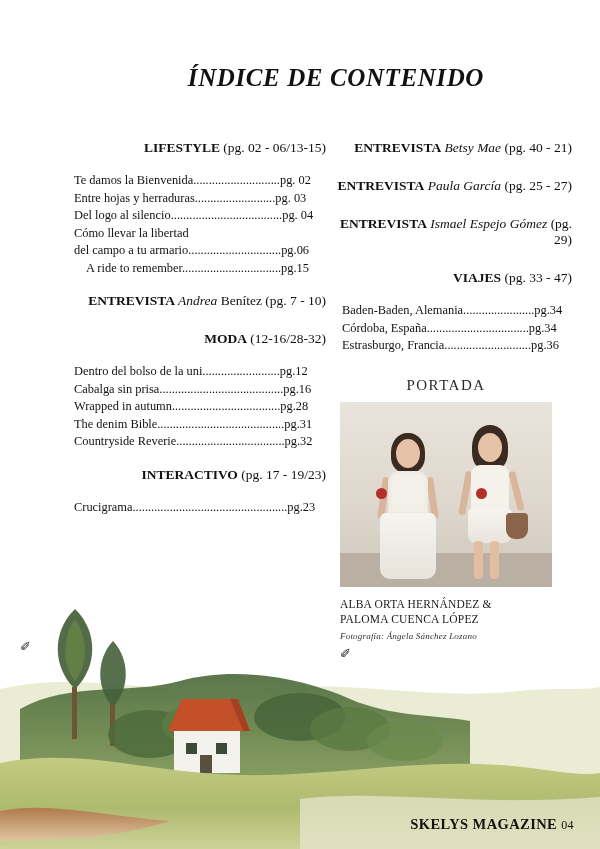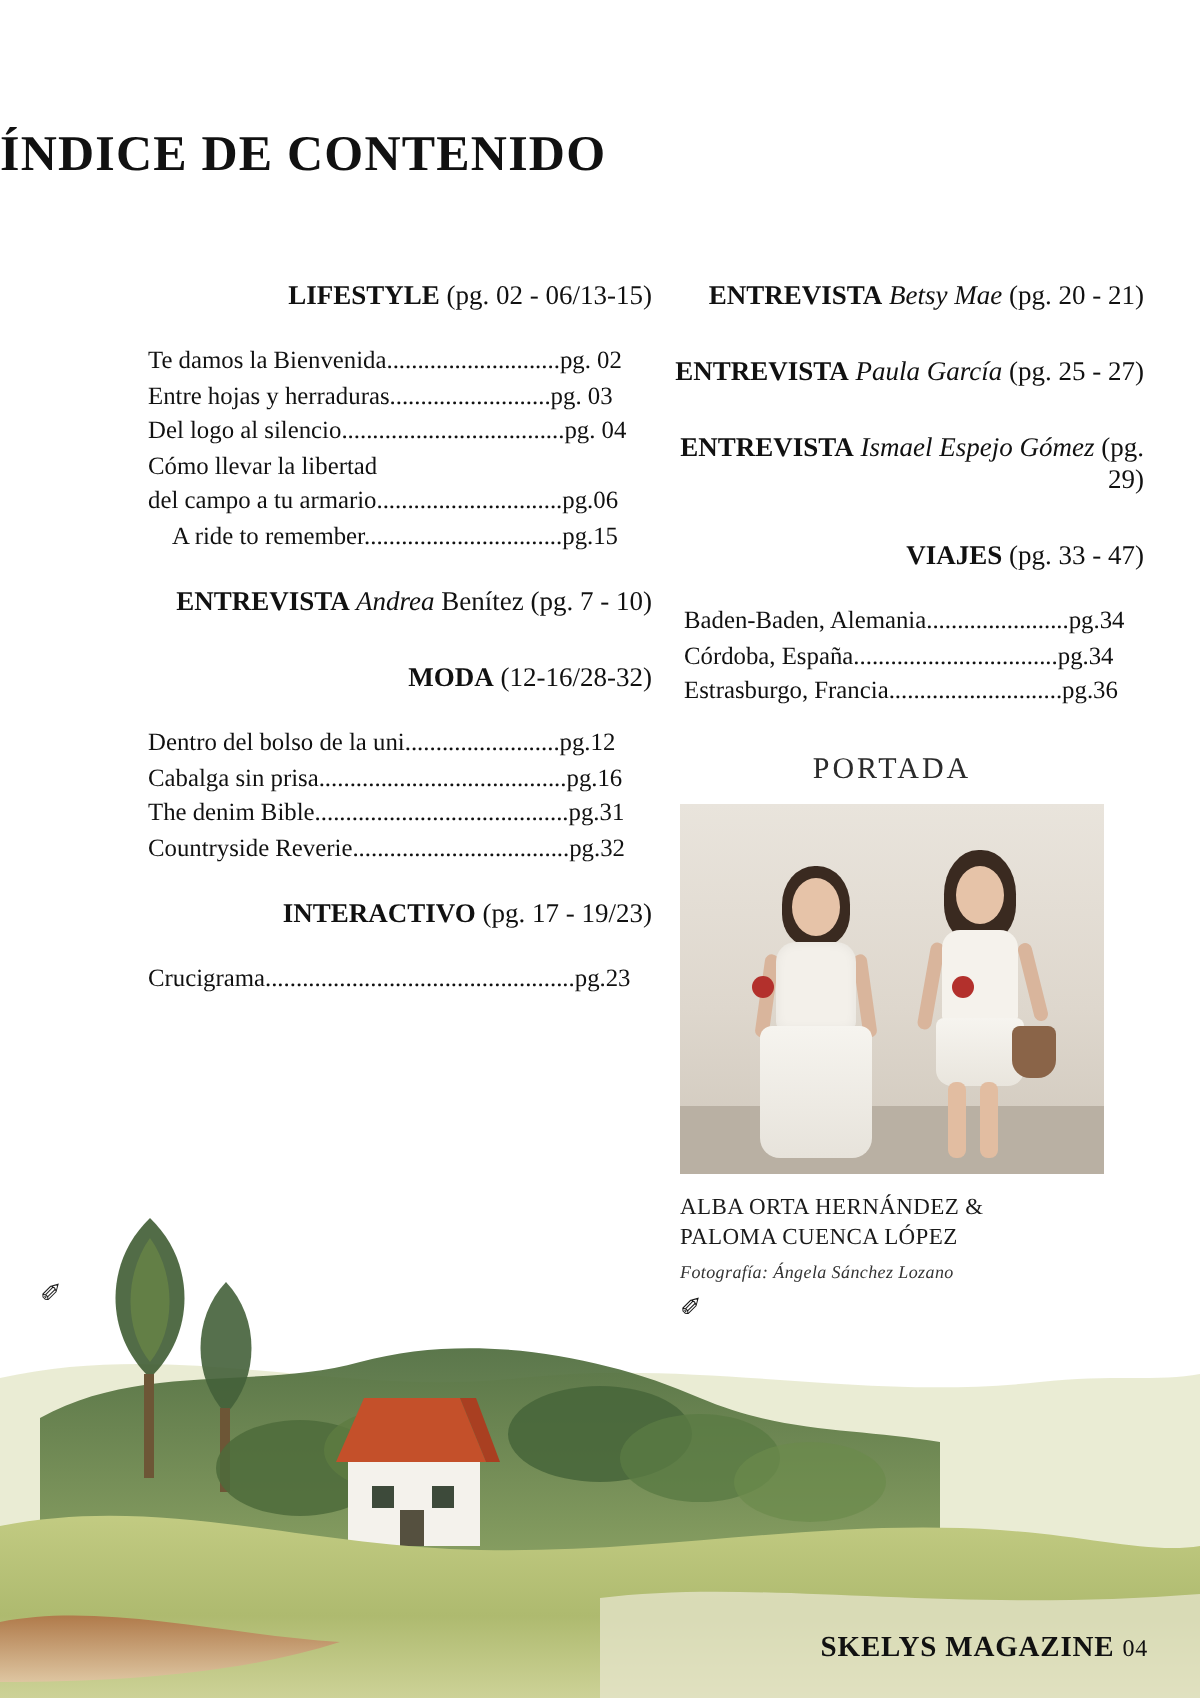--- a/index.html
+++ b/index.html
@@ -13,25 +13,26 @@
     color: #111111;
     overflow: hidden;
   }
 
   
   .page-title {
     position: absolute;
     top: 64px;
     left: 0;
     width: 484px;
-    text-align: left;
+    text-align: right;
     font-family: "Liberation Serif", serif;
     font-weight: bold;
     font-size: 25px;
     letter-spacing: 0.6px;
+    font-style: italic;
   }
 
   
   .col-left {
     position: absolute;
     top: 140px;
     left: 58px;
     width: 268px;
   }
   .col-right {
@@ -239,39 +240,40 @@
 
   <div class="section-head right">
     <span class="bold">MODA</span><span> (12-16/28-32)</span>
   </div>
 
   <div class="gap-sm"></div>
 
   <ul class="entry-list">
     <li class="entry pad-left">Dentro del bolso de la uni.........................pg.12</li>
     <li class="entry pad-left">Cabalga sin prisa........................................pg.16</li>
+    <li class="entry pad-left">Wrapped in autumn...................................pg.28</li>
     <li class="entry pad-left">The denim Bible.........................................pg.31</li>
     <li class="entry pad-left">Countryside Reverie...................................pg.32</li>
   </ul>
 
   <div class="section-head right">
     <span class="bold">INTERACTIVO</span><span> (pg. 17 - 19/23)</span>
   </div>
 
   <div class="gap-sm"></div>
 
   <ul class="entry-list">
     <li class="entry pad-left">Crucigrama..................................................pg.23</li>
   </ul>
 </div>
 
 <div class="col-right">
 
   <div class="section-head right">
-    <span class="bold">ENTREVISTA</span><span class="ital"> Betsy Mae</span><span> (pg. 20 - 21)</span>
+    <span class="bold">ENTREVISTA</span><span class="ital"> Betsy Mae</span><span> (pg. 40 - 21)</span>
   </div>
 
   <div class="gap-md"></div>
 
   <div class="section-head right">
     <span class="bold">ENTREVISTA</span><span class="ital"> Paula García</span><span> (pg. 25 - 27)</span>
   </div>
 
   <div class="gap-md"></div>
 

